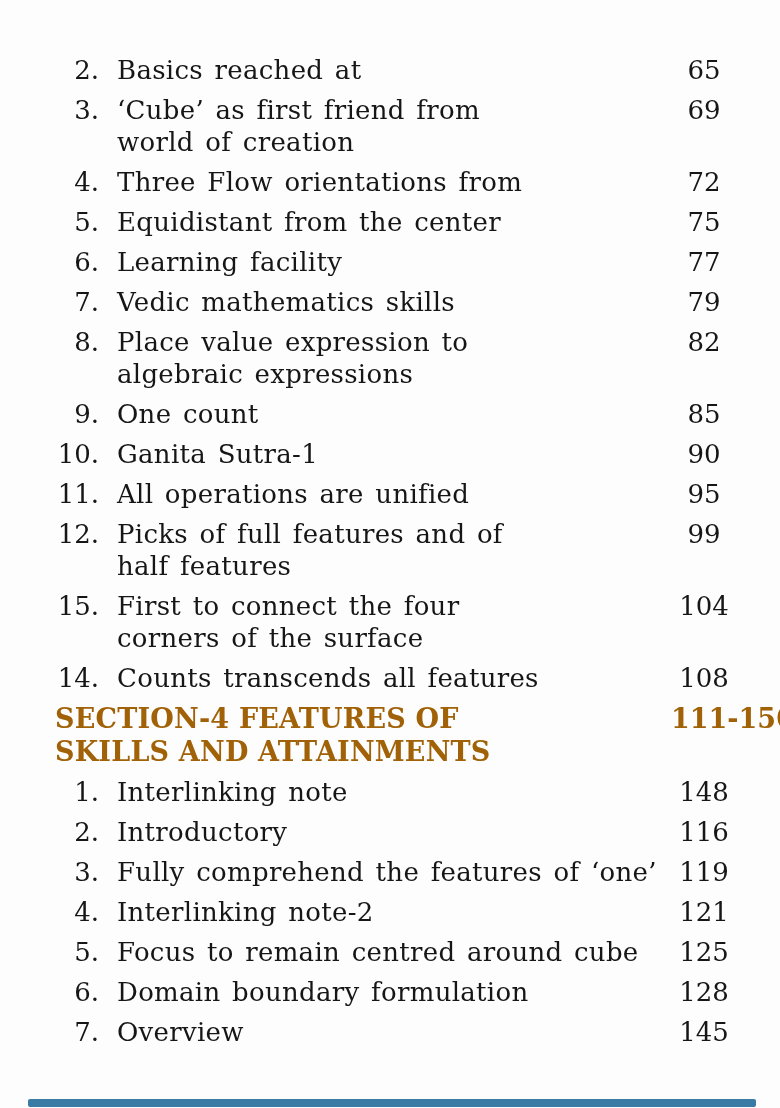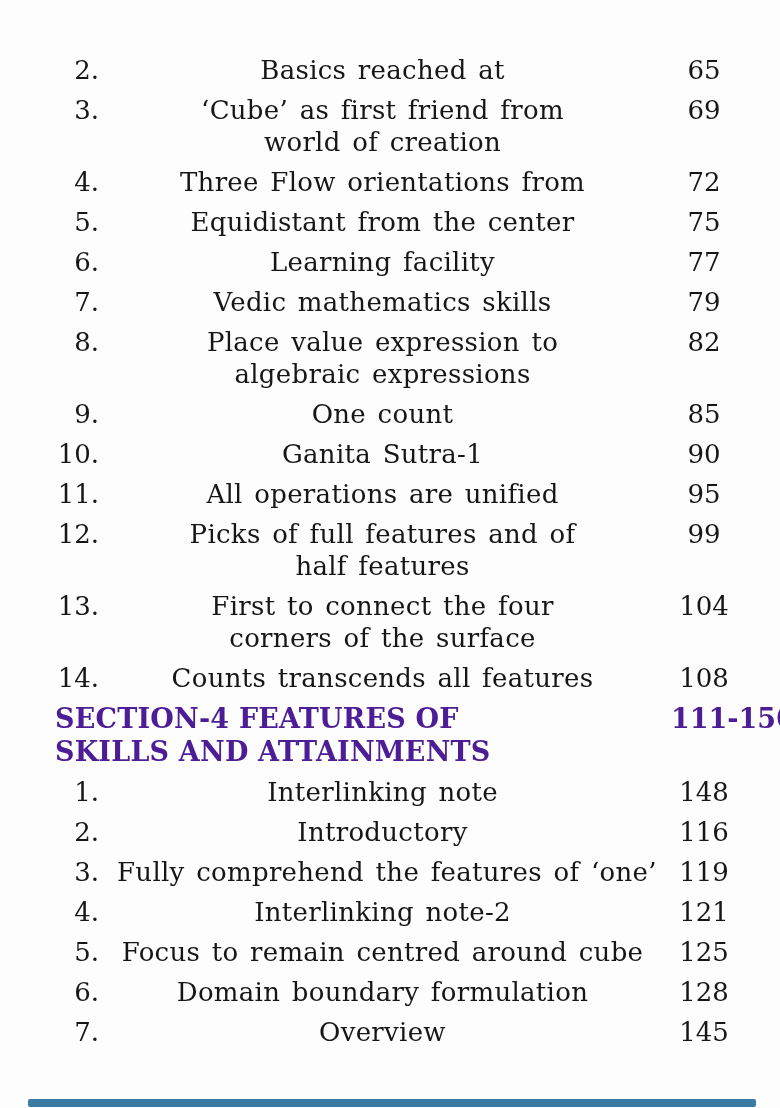--- a/index.html
+++ b/index.html
@@ -33,35 +33,34 @@
   }
   .toc-title {
     width: 531px;
     flex: 0 0 531px;
   }
   .toc-title .t1, .toc-title .t2 {
     display: block;
     white-space: nowrap;
     letter-spacing: 0.3px;
     word-spacing: 3px;
-    text-align: center;
   }
   .toc-page {
     flex: 1;
     text-align: center;
     white-space: nowrap;
   }
   .section-heading {
     display: flex;
     align-items: flex-start;
     margin-bottom: 8px;
     font-size: 27px;
     line-height: 33px;
     font-weight: bold;
-    color: #4c1d95;
+    color: #a16207;
   }
   .section-heading .heading-text {
     width: 593px;
     flex: 0 0 593px;
     letter-spacing: 0.2px;
   }
   .section-heading .heading-text span { display: block; white-space: nowrap; }
   .section-heading .section-pages {
     flex: 1;
     white-space: nowrap;
@@ -163,21 +162,21 @@
   </div>
   <div class="toc-row">
     <span class="toc-num">12.</span>
     <span class="toc-title">
         <span class="t1">Picks of full features and of</span>
         <span class="t2">half features</span>
       </span>
     <span class="toc-page">99</span>
   </div>
   <div class="toc-row">
-    <span class="toc-num">13.</span>
+    <span class="toc-num">15.</span>
     <span class="toc-title">
         <span class="t1">First to connect the four</span>
         <span class="t2">corners of the surface</span>
       </span>
     <span class="toc-page">104</span>
   </div>
   <div class="toc-row">
     <span class="toc-num">14.</span>
     <span class="toc-title">
         <span class="t1">Counts transcends all features</span>

